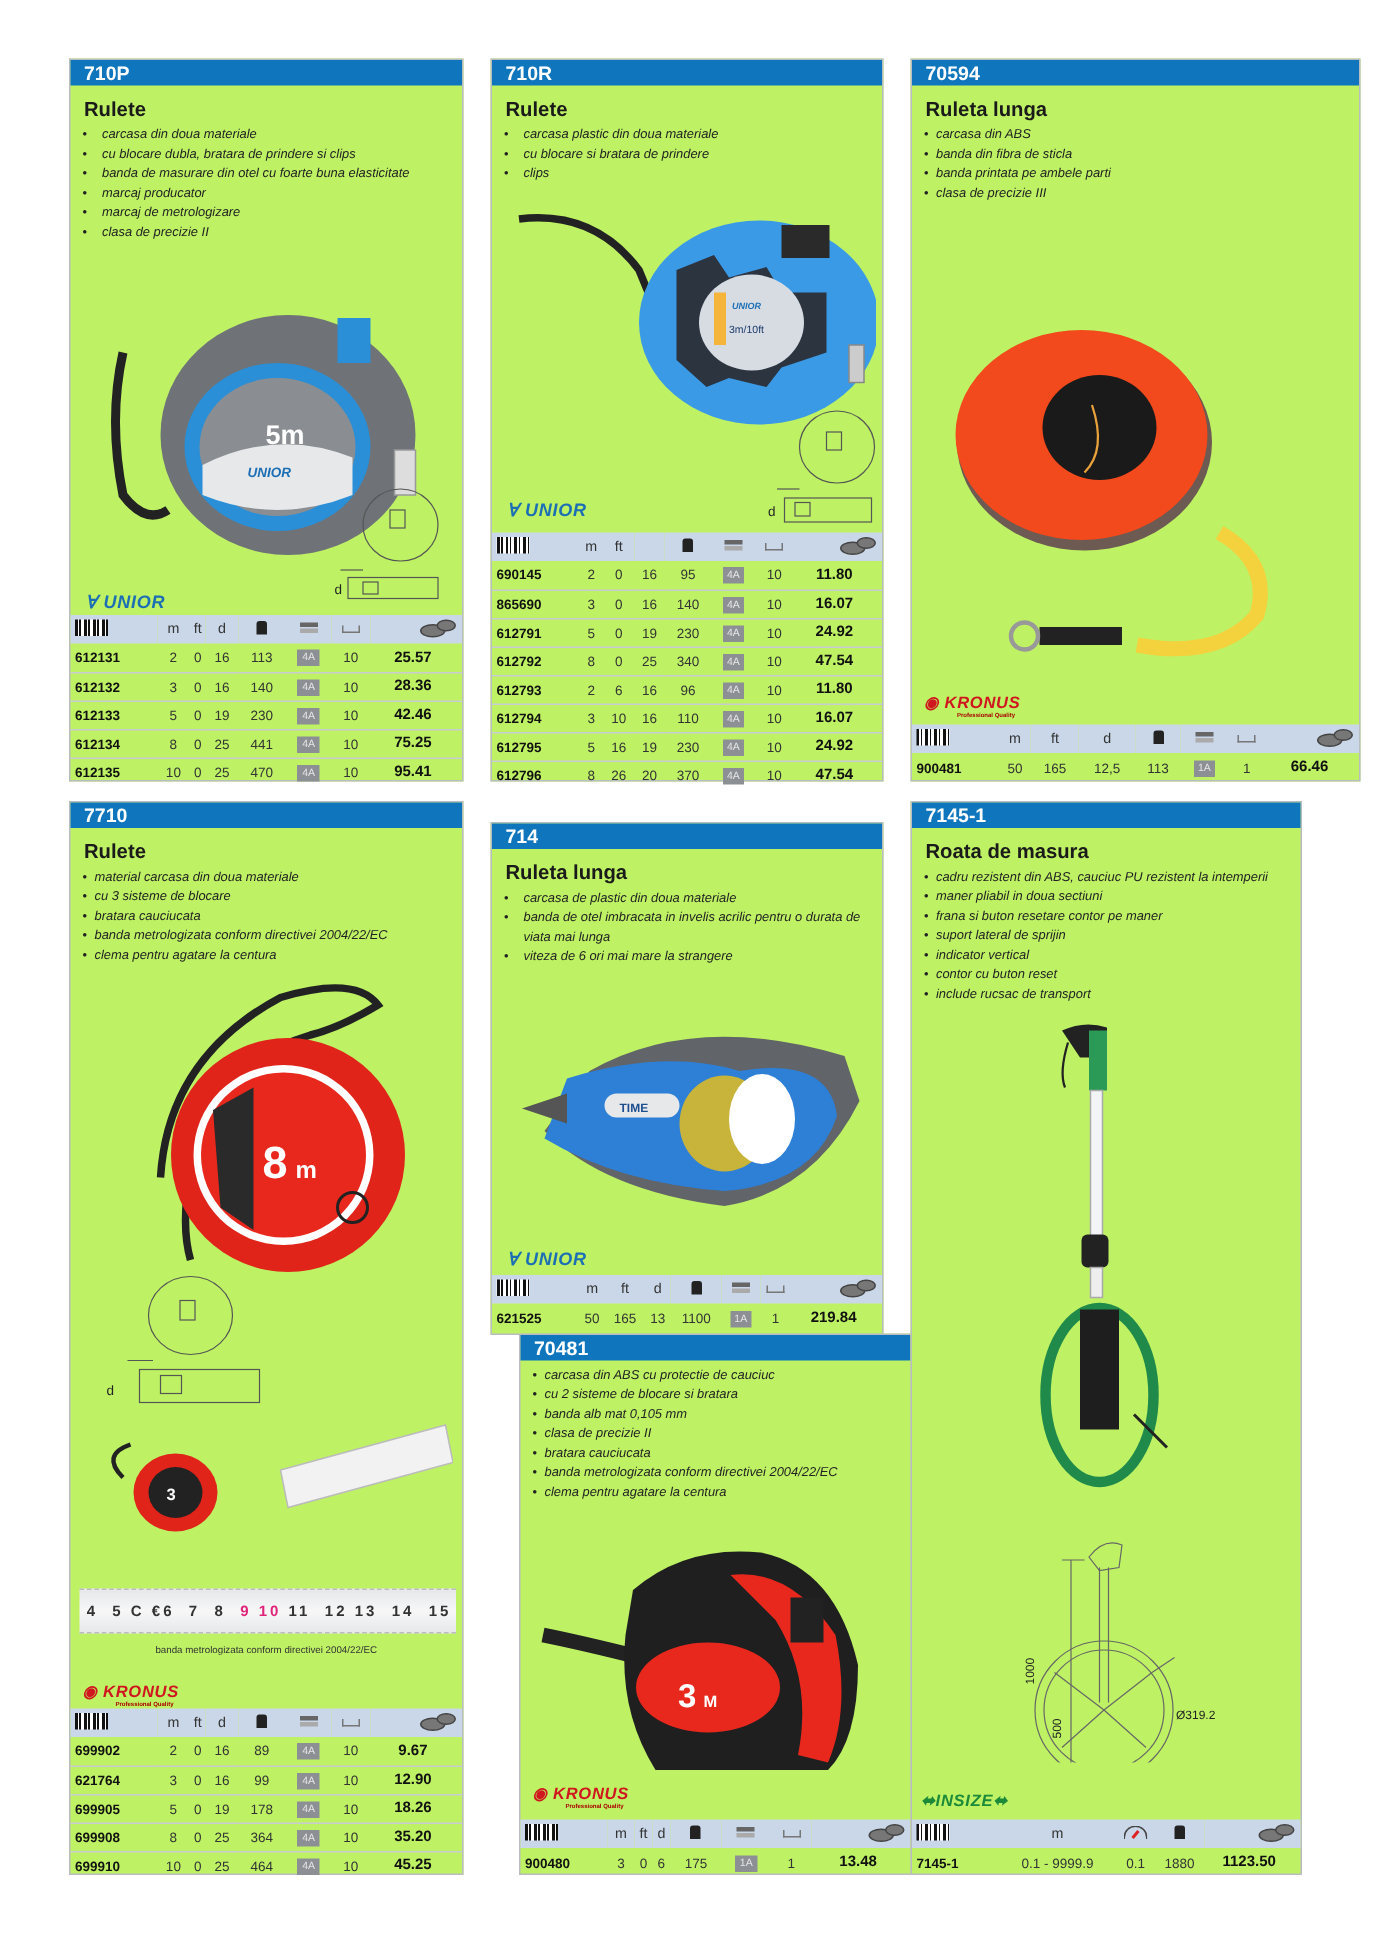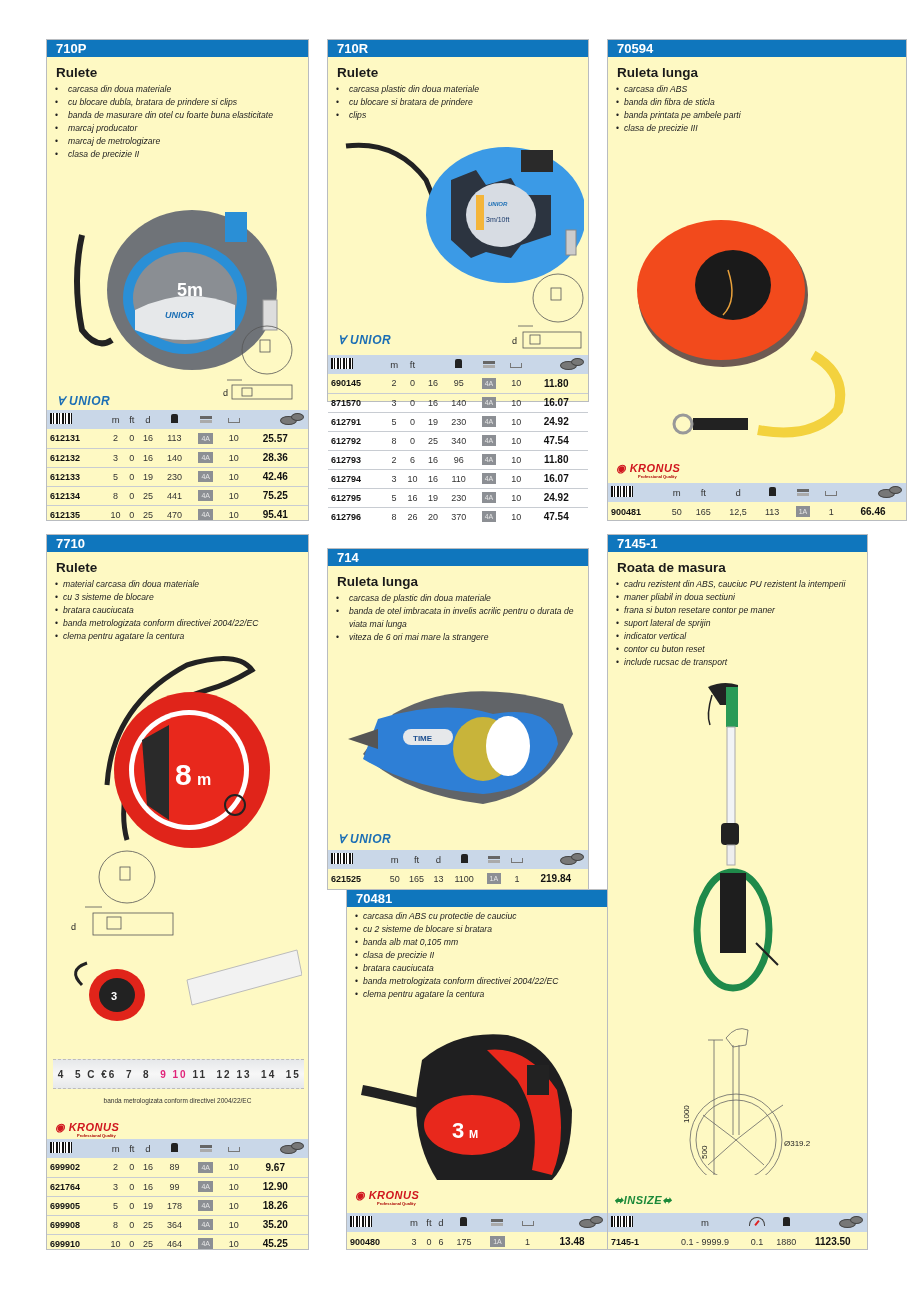--- a/index.html
+++ b/index.html
@@ -1,18 +1,18 @@
 <!DOCTYPE html>
 <html><head>
 <meta charset="utf-8">
 <style>
   * { box-sizing: border-box; margin: 0; padding: 0; }
   html, body { width: 920px; height: 1301px; background: #ffffff; overflow: hidden; }
   body { font-family: "Liberation Sans", sans-serif; color: #1a1a1a; position: relative; }
-  .card { position: absolute; border: 1px solid #b9bcc0; background: #fef9c3; }
+  .card { position: absolute; border: 1px solid #b9bcc0; background: #bef264; }
   .card-head { height: 17px; background: #0f76bd; color: #fff; font-weight: bold; font-size: 13px; line-height: 17px; padding-left: 9px; }
   .card-title { font-size: 13.5px; font-weight: bold; padding: 8px 0 0 9px; color: #1a1a1a; }
   ul.feat { list-style: none; padding: 3px 0 0 8px; }
   ul.feat li { font-size: 8.6px; font-style: italic; line-height: 13px; color: #222; position: relative; padding-left: 8px; }
   ul.feat li::before { content: "\2022"; position: absolute; left: 0; font-style: normal; }
   ul.feat.wide li { padding-left: 13px; }
   .img-zone { position: absolute; }
   .brand { position: absolute; font-style: italic; font-weight: bold; font-size: 12px; letter-spacing: 0.5px; }
   .brand.unior { color: #1c6fb5; }
   .brand.kronus { color: #d0161e; font-size: 11px; }
@@ -134,21 +134,21 @@
           <td>25</td>
           <td>470</td>
           <td><span class="badge">4A</span></td>
           <td>10</td>
           <td class="price">95.41</td>
         </tr>
     </tbody>
   </table>
 </div>
 
-<div class="card" style="left:327px;top:39px;width:262px;height:363px;">
+<div class="card" style="left:327px;top:39px;width:262px;height:482px;">
   <div class="card-head">710R</div>
   <div class="card-title">Rulete</div>
   <ul class="feat wide">
     <li>carcasa plastic din doua materiale</li>
     <li>cu blocare si bratara de prindere</li>
     <li>clips</li>
   </ul>
   <svg class="img-zone" style="left:8px;top:100px;" width="248" height="210" viewBox="0 0 248 210">
     <path d="M10 6 Q60 0 90 40 Q110 90 130 130" stroke="#222" stroke-width="5" fill="none"></path>
     <ellipse cx="170" cy="75" rx="80" ry="68" fill="#3b9ae6"></ellipse>
@@ -187,21 +187,21 @@
           <td class="code">690145</td>
           <td>2</td>
           <td>0</td>
           <td>16</td>
           <td>95</td>
           <td><span class="badge">4A</span></td>
           <td>10</td>
           <td class="price">11.80</td>
         </tr>
       <tr>
-          <td class="code">871570</td>
+          <td class="code">865690</td>
           <td>3</td>
           <td>0</td>
           <td>16</td>
           <td>140</td>
           <td><span class="badge">4A</span></td>
           <td>10</td>
           <td class="price">16.07</td>
         </tr>
       <tr>
           <td class="code">612791</td>

